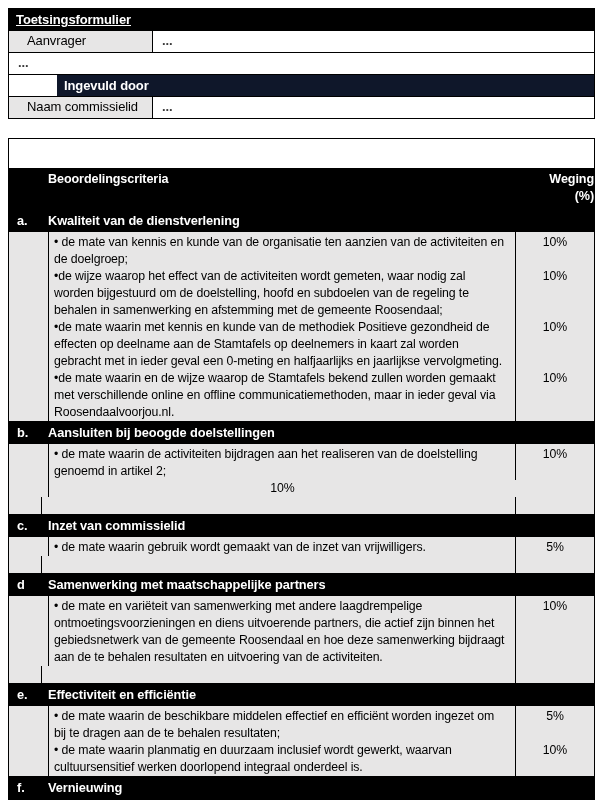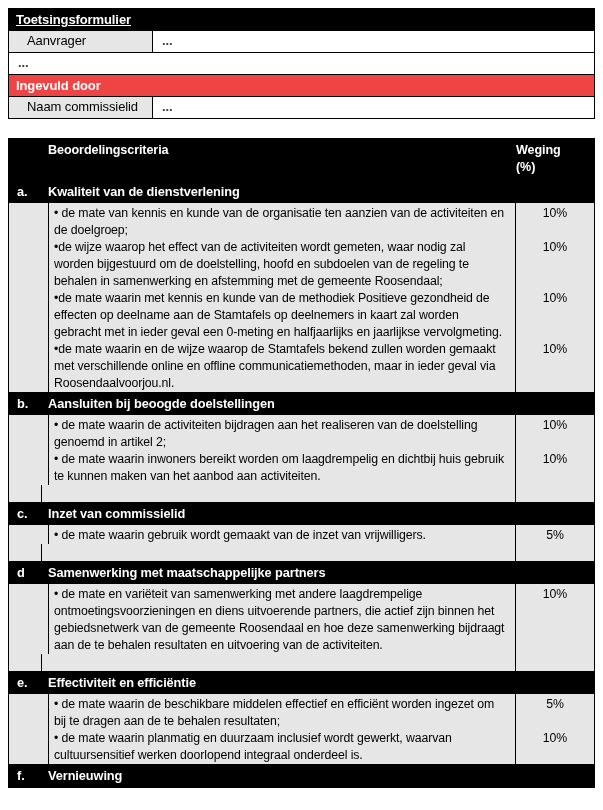--- a/index.html
+++ b/index.html
@@ -35,21 +35,21 @@
     display: block;
     height: 21px;
     line-height: 21px;
     font-size: 13px;
     font-weight: bold;
     color: #fff;
     padding-left: 7px;
     box-sizing: border-box;
   }
   .t1-black { background: #000000; text-decoration: underline; }
-  .t1-red { background: #ef4444; }
+  .t1-red { background: #0f172a; margin-left: 48px; }
   .t1-label {
     background: #E7E6E6;
     border-right: 1px solid #000;
     padding-left: 18px;
     box-sizing: border-box;
   }
   .t1-value {
     background: #fff;
     padding-left: 9px;
     color: #3a3a3a;
@@ -68,23 +68,24 @@
     display: grid;
     grid-template-columns: 33px 1fr 78px;
   }
   .t2-header {
     background: #000;
     color: #fff;
     font-weight: bold;
     font-size: 12.6px;
     line-height: 17px;
     padding: 3px 0 4px 0;
+    margin-top: 29px;
   }
   .t2-header .hdr-criteria { padding-left: 6px; }
-  .t2-header .hdr-weging { text-align: left; }
+  .t2-header .hdr-weging { text-align: right; }
   .section-hdr {
     background: #000;
     color: #fff;
     font-weight: bold;
     font-size: 12.8px;
     height: 22px;
     line-height: 22px;
     border-top: 1px solid #000;
   }
   .section-hdr .letter { padding-left: 8px; }
@@ -177,21 +178,20 @@
       <div class="letter">b.</div>
       <div class="title">Aansluiten bij beoogde doelstellingen</div>
     </div>
     <div class="t2-grid bullet-row first">
       <div class="strip"></div>
       <div class="btext">• de mate waarin de activiteiten bijdragen aan het realiseren van de doelstelling genoemd in artikel 2;</div>
       <div class="bpct">10%</div>
     </div>
     <div class="t2-grid bullet-row">
       <div class="strip"></div>
-      <div class="btext">• de mate waarin inwoners bereikt worden om laagdrempelig en dichtbij huis gebruik te kunnen maken van het aanbod aan activiteiten.</div>
       <div class="bpct">10%</div>
     </div>
     <div class="t2-grid spacer-row">
       <div class="strip"></div>
       <div class="btext"></div>
       <div class="bpct"></div>
     </div>
 
     <div class="t2-grid section-hdr">
       <div class="letter">c.</div>

